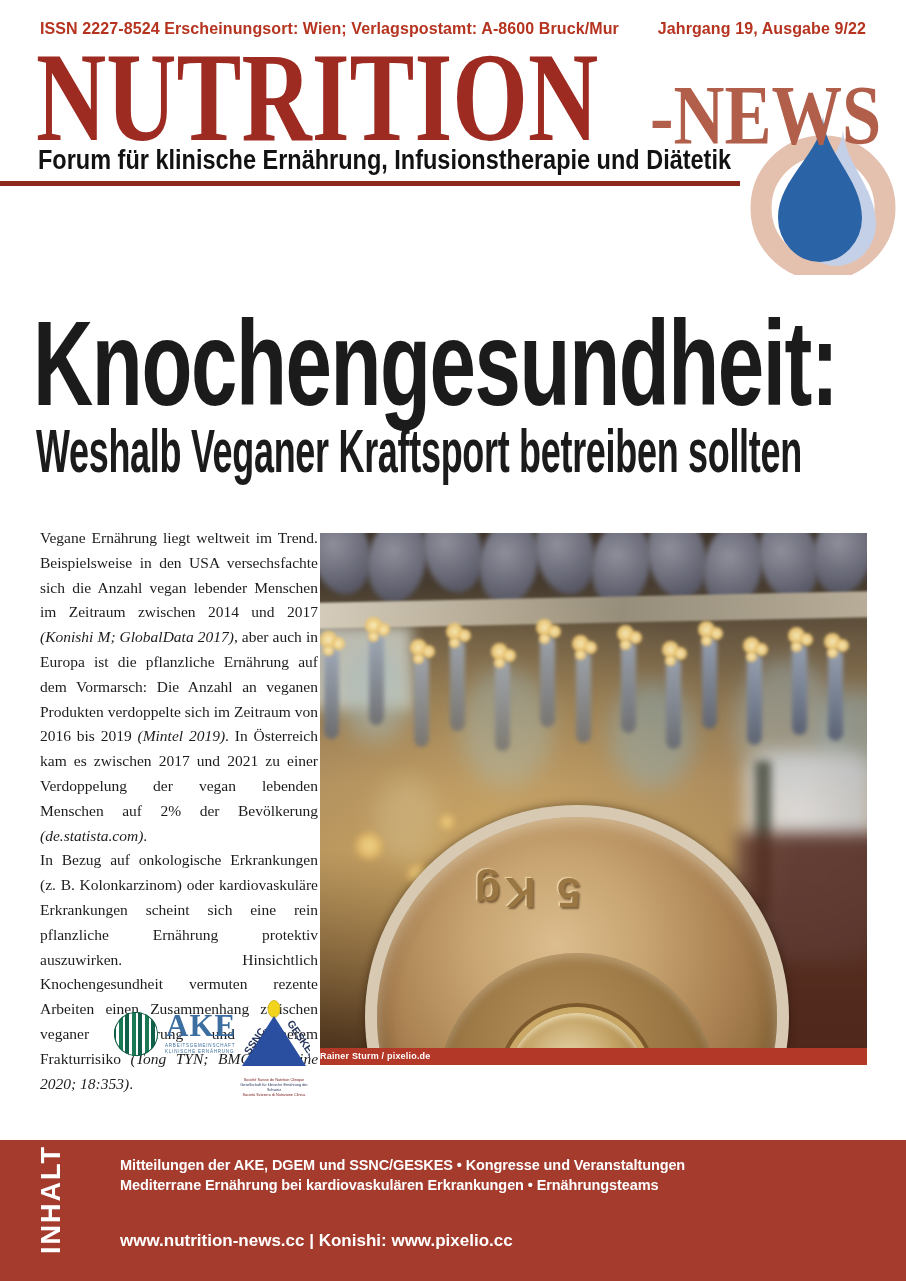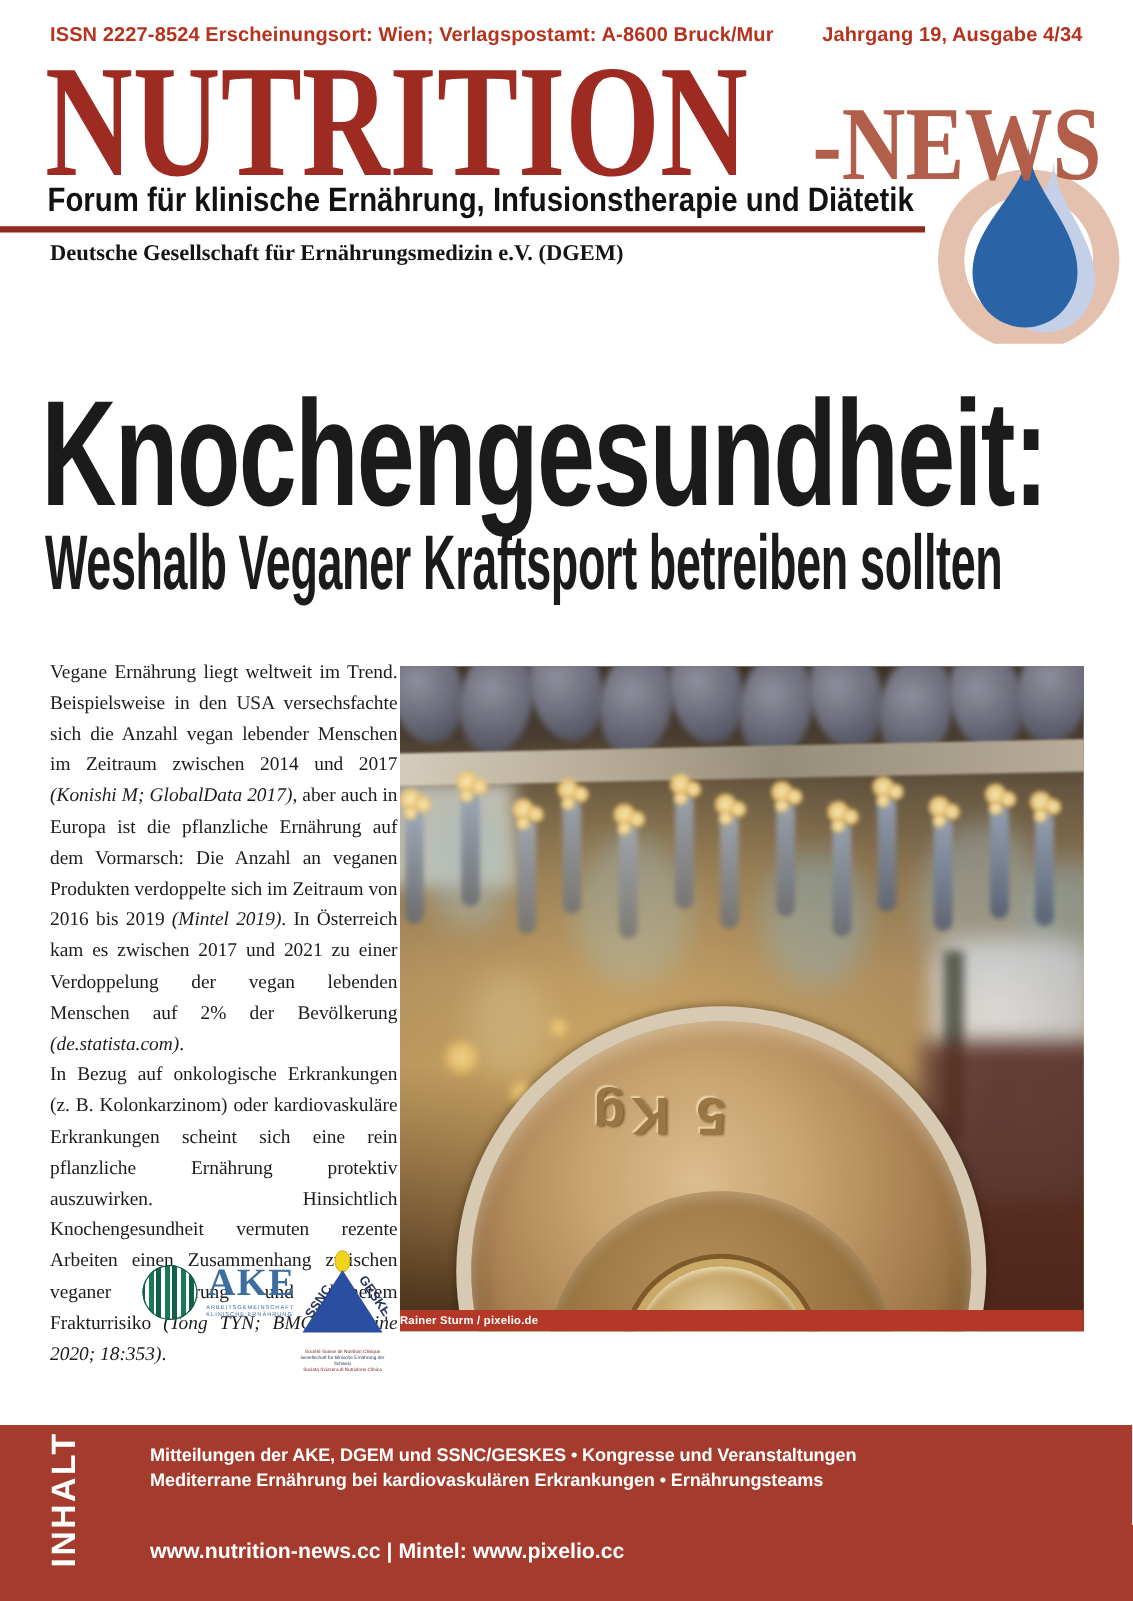--- a/index.html
+++ b/index.html
@@ -102,36 +102,35 @@
     line-height:20px;letter-spacing:-.1px;}
   .links{position:absolute;left:120px;top:1231px;color:#fff;font-weight:700;font-size:17px;}
 </style>
 </head>
 <body>
 
 <div class="page">
 
   <div class="abs topbar">
     <span>ISSN 2227-8524  Erscheinungsort: Wien; Verlagspostamt: A-8600 Bruck/Mur</span>
-    <span>Jahrgang 19, Ausgabe 4/34</span>
+    <span>Jahrgang 19, Ausgabe 9/22</span>
   </div>
 
   <svg class="abs droplogo" viewBox="0 0 170 165">
     <circle cx="85" cy="98" r="62" fill="none" stroke="#e4c0ae" stroke-width="21"></circle>
     <path d="M97,14 C99,48 130,72 130,108 A40,42 0 1 1 50,108 C50,72 95,48 97,14 Z" fill="#c4d0e8" transform="translate(8,6)"></path>
     <path d="M85,6 C85,42 40,68 40,108 A42,44 0 1 0 124,108 C124,68 85,42 85,6 Z" fill="#2a64a6"></path>
   </svg>
 
   <div class="abs masthead-main nowrap">NUTRITION</div>
   <div class="abs masthead-suffix nowrap">-NEWS</div>
   <div class="abs subtitle nowrap">Forum für klinische Ernährung, Infusionstherapie und Diätetik</div>
   <div class="abs rule"></div>
 
   <div class="abs orgs">
-    <div>Deutsche Gesellschaft für Ernährungsmedizin e.V. (DGEM)</div>
   </div>
 
   <div class="abs headline nowrap">Knochengesundheit:</div>
   <div class="abs subheadline nowrap">Weshalb Veganer Kraftsport betreiben sollten</div>
 
   <div class="abs bodycol">
     <p><span>Vegane Ernährung liegt weltweit im Trend. Beispielsweise in den USA versechsfachte sich die Anzahl vegan lebender Menschen im Zeitraum zwischen 2014 und 2017 </span><span class="it">(Konishi M; GlobalData 2017)</span><span>, aber auch in Europa ist die pflanzliche Ernährung auf dem Vormarsch: Die Anzahl an veganen Produkten verdoppelte sich im Zeitraum von 2016 bis 2019 </span><span class="it">(Mintel 2019)</span><span>. In Österreich kam es zwischen 2017 und 2021 zu einer Verdoppelung der vegan lebenden Menschen auf 2% der Bevölkerung </span><span class="it">(de.statista.com)</span><span>.</span></p>
     <p><span>In Bezug auf onkologische Erkrankungen (z. B. Kolonkarzinom) oder kardiovaskuläre Erkrankungen scheint sich eine rein pflanzliche Ernährung protektiv auszuwirken. Hinsichtlich Knochengesundheit vermuten rezente Arbeiten einen Zusammenhang zwischen veganer Ernährung und höherem Frakturrisiko </span><span class="it">(Tong TYN; BMC Medicine 2020; 18:353)</span><span>.</span></p>
   </div>
 
@@ -258,15 +257,15 @@
     <div class="plate-label">5 Kg</div>
     <div class="credit">Rainer Sturm / pixelio.de</div>
   </div>
 
   <div class="abs footer"></div>
   <div class="inhalt nowrap">INHALT</div>
   <div class="toc">
     <div>Mitteilungen der AKE, DGEM und SSNC/GESKES  •  Kongresse und Veranstaltungen</div>
     <div>Mediterrane Ernährung bei kardiovaskulären Erkrankungen  •  Ernährungsteams</div>
   </div>
-  <div class="links nowrap"><span>www.nutrition-news.cc</span><span>  |  Mintel: </span><span>www.pixelio.cc</span></div>
+  <div class="links nowrap"><span>www.nutrition-news.cc</span><span>  |  Konishi: </span><span>www.pixelio.cc</span></div>
 
 </div>
 
 </body></html>

